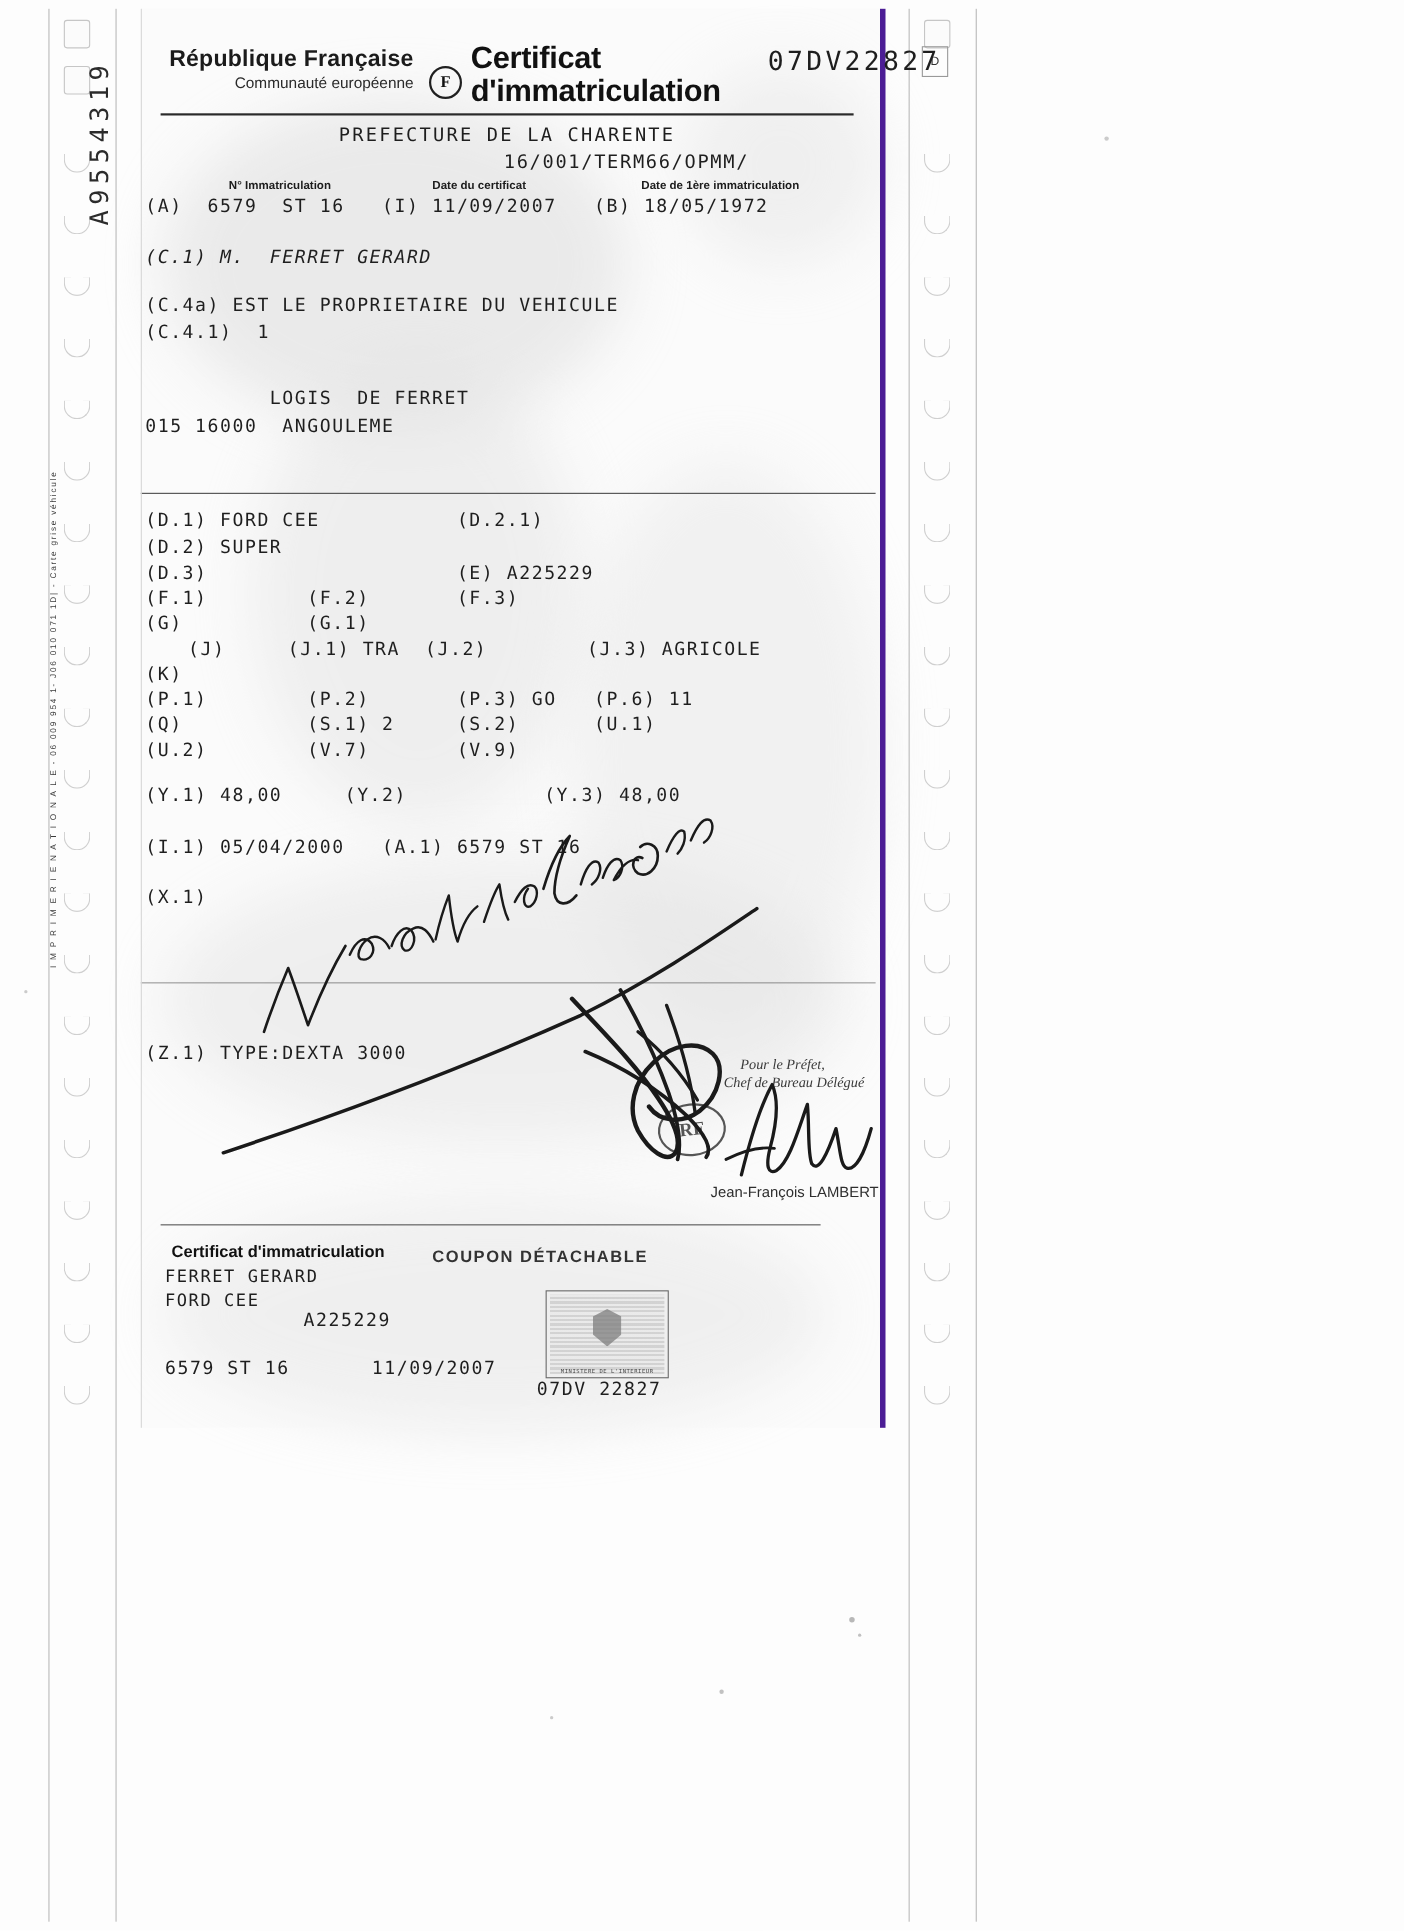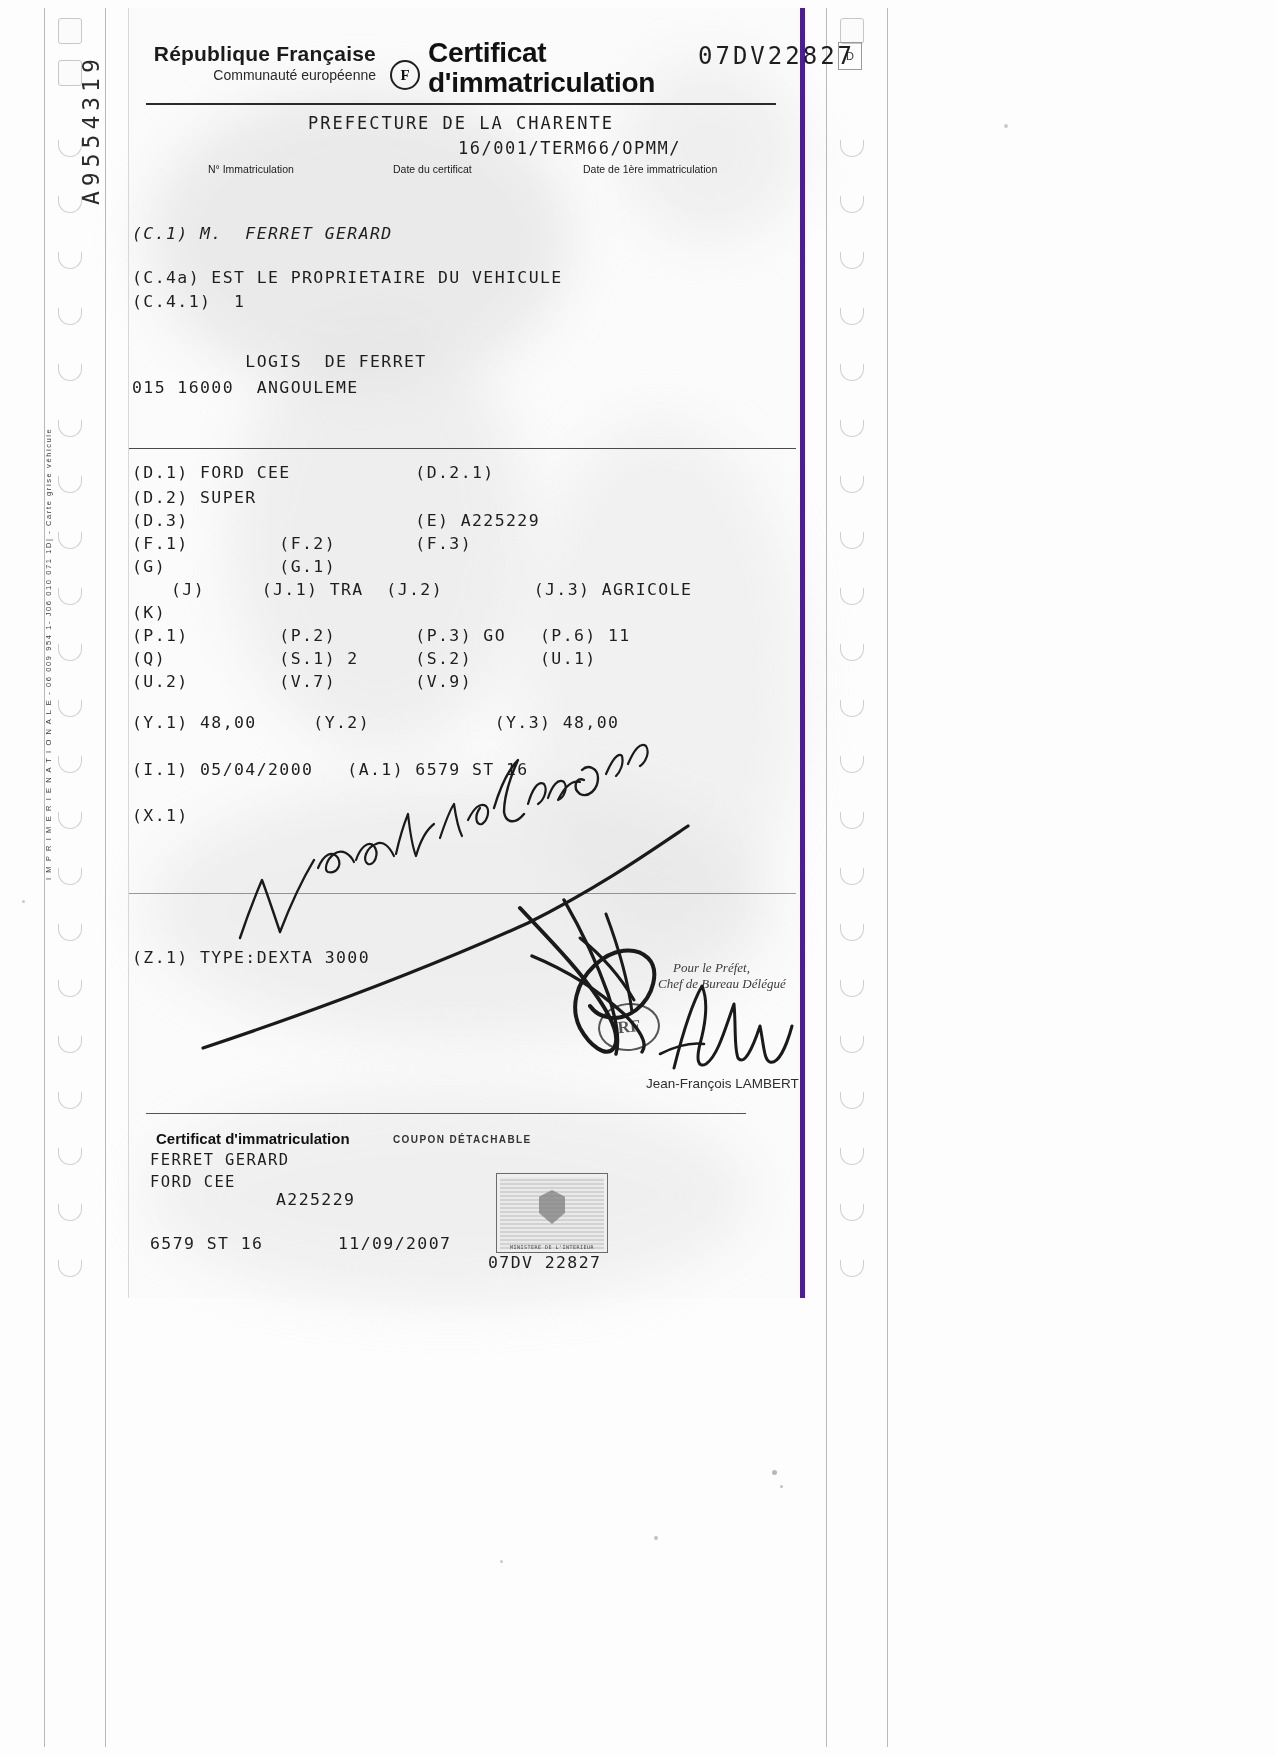--- a/index.html
+++ b/index.html
@@ -68,33 +68,33 @@
   }
   .hdr-rule{
     position:absolute;left:18px;top:95px;width:630px;height:2px;background:#2a2a2a;
   }
 
   .mono{font-family:"DejaVu Sans Mono", monospace;color:#1e1e1e;}
 
   .prefecture{position:absolute;left:180px;top:105px;font-size:17px;letter-spacing:2px;}
   .code{position:absolute;left:330px;top:130px;font-size:17px;letter-spacing:1.5px;text-align:center;}
 
-  .colhead{position:absolute;font-size:10.5px;font-weight:normal;color:#1c1c1c;}
+  .colhead{position:absolute;font-size:10.5px;font-weight:bold;color:#1c1c1c;}
   .ch1{left:80px;top:155px;}
   .ch2{left:265px;top:155px;}
   .ch3{left:455px;top:155px;}
 
   .line{position:absolute;font-size:16.5px;letter-spacing:1.4px;white-space:pre;}
 
   .sep{position:absolute;height:1px;background:#4a4a4a;}
 
   
   .coupon-rule{position:absolute;left:18px;top:1105px;width:600px;height:1px;background:#555;}
   .coupon-title{position:absolute;left:28px;top:1122px;font-size:15px;font-weight:bold;color:#111;}
-  .coupon-sub{position:absolute;left:265px;top:1126px;font-size:10px;letter-spacing:1.4px;color:#333;font-weight:bold;}
+  .coupon-sub{position:absolute;left:265px;top:1126px;font-size:15px;letter-spacing:1.4px;color:#333;font-weight:bold;}
 
   .stamp{
     position:absolute;left:368px;top:1165px;width:110px;height:78px;
     border:1px solid #6a6a6a;background:#efefef;overflow:hidden;
   }
   .stamp-art{
     position:absolute;inset:3px;background:
       repeating-linear-gradient(0deg,#cfcfcf 0 2px,#e9e9e9 2px 4px);
     opacity:.9;
   }
@@ -240,20 +240,21 @@
     </div>
     <div class="hdr-rule"></div>
 
     <div class="prefecture mono">PREFECTURE DE LA CHARENTE</div>
     <div class="code mono">16/001/TERM66/OPMM/</div>
 
     <div class="colhead ch1">N° Immatriculation</div>
     <div class="colhead ch2">Date du certificat</div>
     <div class="colhead ch3">Date de 1ère immatriculation</div>
 
+    <div class="line mono" style="left:4px;top:170px;">(A)  6579  ST 16   (I) 11/09/2007   (B) 18/05/1972</div>
     <div class="line mono" style="left:4px;top:216px;font-style:italic;">(C.1) M.  FERRET GERARD</div>
     <div class="line mono" style="left:4px;top:260px;">(C.4a) EST LE PROPRIETAIRE DU VEHICULE</div>
     <div class="line mono" style="left:4px;top:284px;">(C.4.1)  1</div>
     <div class="line mono" style="left:4px;top:344px;">          LOGIS  DE FERRET</div>
     <div class="line mono" style="left:4px;top:370px;">015 16000  ANGOULEME</div>
 
     <div class="sep" style="left:0px;top:440px;width:668px;"></div>
 
     <div class="line mono" style="left:4px;top:455px;">(D.1) FORD CEE           (D.2.1)</div>
     <div class="line mono" style="left:4px;top:480px;">(D.2) SUPER</div>

